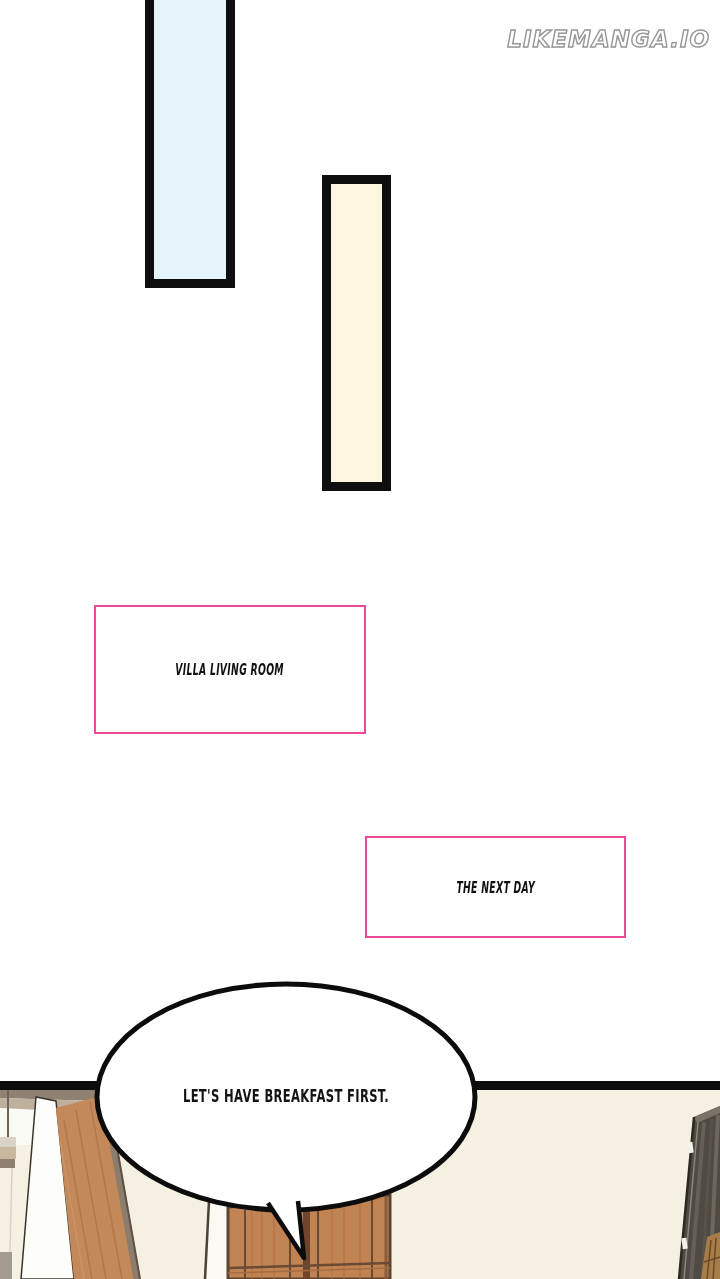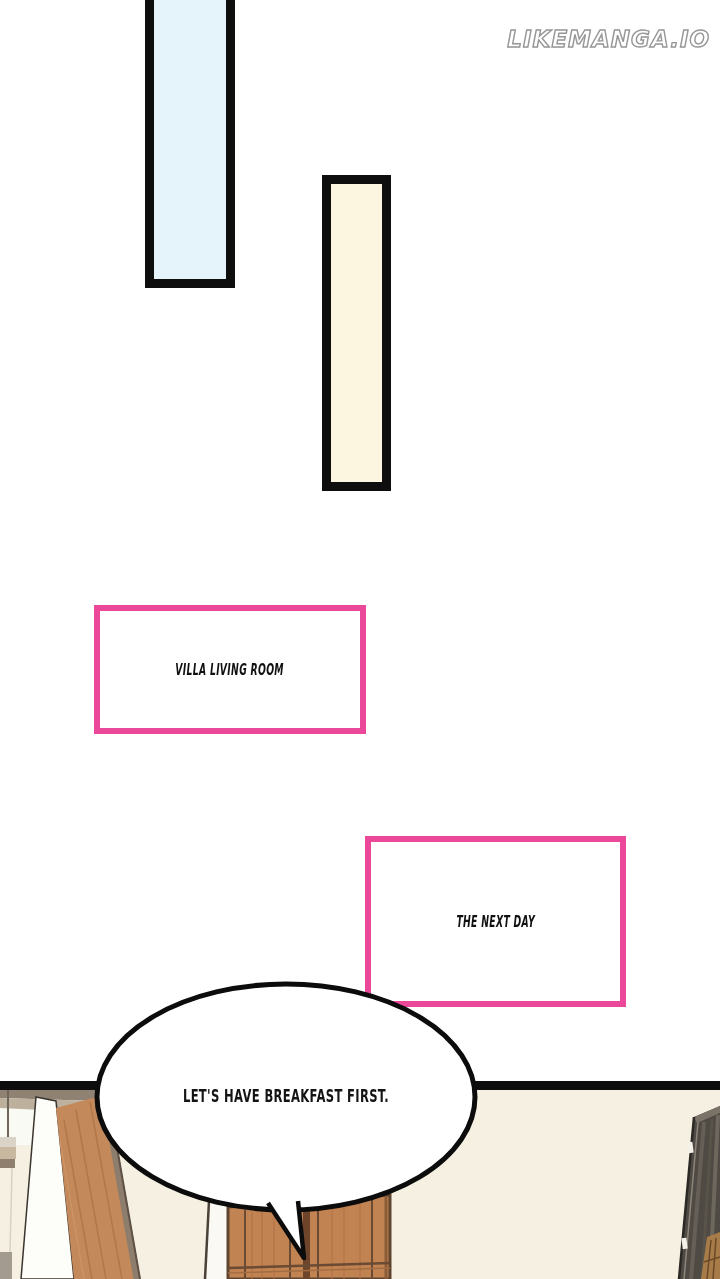--- a/index.html
+++ b/index.html
@@ -26,26 +26,26 @@
     position:absolute;
     box-sizing:border-box;
     border:9px solid #0e0e0e;
   }
   .bar-blue{left:145px;top:-12px;width:90px;height:300px;}
   .bar-cream{left:322px;top:175px;width:69px;height:316px;}
   
   .caption-box{
     position:absolute;
     box-sizing:border-box;
-    border:6px solid #ec4899;
+    border:2px solid #ec4899;
     background:#ffffff;
     display:flex;align-items:center;justify-content:center;text-align:center;
   }
   .caption-villa{left:94px;top:605px;width:272px;height:129px;}
-  .caption-next{left:365px;top:836px;width:261px;height:171px;}
+  .caption-next{left:365px;top:836px;width:261px;height:102px;}
   .caption-text{
     font-weight:bold;font-style:italic;
     font-size:16px;color:#101010;
     white-space:nowrap;
     transform:scaleX(0.58);
     transform-origin:center center;
     letter-spacing:0.5px;
   }
   
   .scene-svg{position:absolute;left:0;top:1081px;width:720px;height:198px;z-index:1;}

